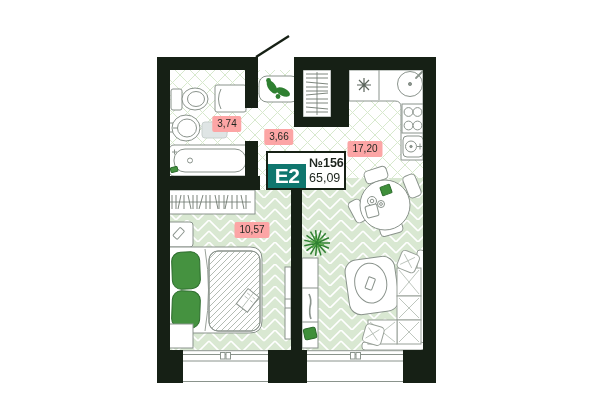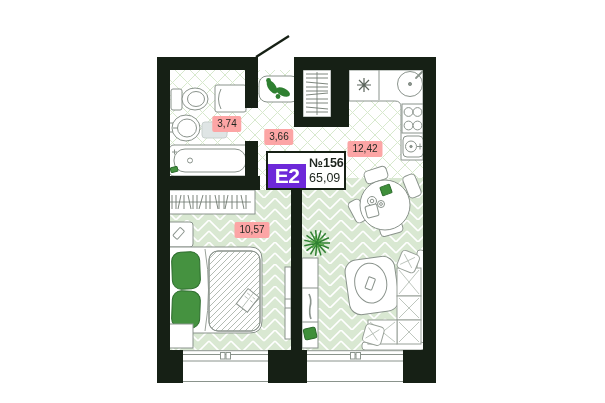--- a/index.html
+++ b/index.html
@@ -9,21 +9,21 @@
   .room-label{
     position:absolute;transform:translate(-50%,-50%);
     background:#fca5a5;color:#1f261f;font-size:10px;line-height:1;
     padding:3px 5px;border-radius:2px;white-space:nowrap;
   }
   .unit-badge{
     position:absolute;left:266px;top:151px;width:80px;height:39px;
     box-sizing:border-box;border:2px solid #162015;display:flex;background:#fff;
   }
   .unit-badge .type-cell{
-    width:38px;background:#6d28d9;color:#ffffff;display:flex;
+    width:38px;background:#0f766e;color:#ffffff;display:flex;
     align-items:center;justify-content:center;
     font-size:21px;font-weight:bold;letter-spacing:-0.5px;margin-top:11px;
   }
   .unit-badge .info-cell{
     flex:1;display:flex;flex-direction:column;justify-content:center;
     padding-left:3px;color:#1c241d;background:#fff;
   }
   .unit-badge .num{font-size:12.5px;font-weight:bold;line-height:1.15;}
   .unit-badge .area{font-size:12.5px;line-height:1.15;}
 </style>
@@ -237,21 +237,21 @@
     <rect x="157" y="350" width="26" height="33"></rect>
     <rect x="268" y="350" width="39" height="33"></rect>
     <rect x="403" y="350" width="33" height="33"></rect>
   </g>
 
   <path d="M256,57 L289,36" stroke="#162015" stroke-width="2.4" fill="none"></path>
 </svg>
 
 <div class="room-label" style="left:227px;top:124px;">3,74</div>
 <div class="room-label" style="left:279px;top:137px;">3,66</div>
-<div class="room-label" style="left:365px;top:149px;">12,42</div>
+<div class="room-label" style="left:365px;top:149px;">17,20</div>
 <div class="room-label" style="left:252px;top:230px;">10,57</div>
 
 <div class="unit-badge">
   <div class="type-cell">E2</div>
   <div class="info-cell">
     <div class="num">№156</div>
     <div class="area">65,09</div>
   </div>
 </div>
 

